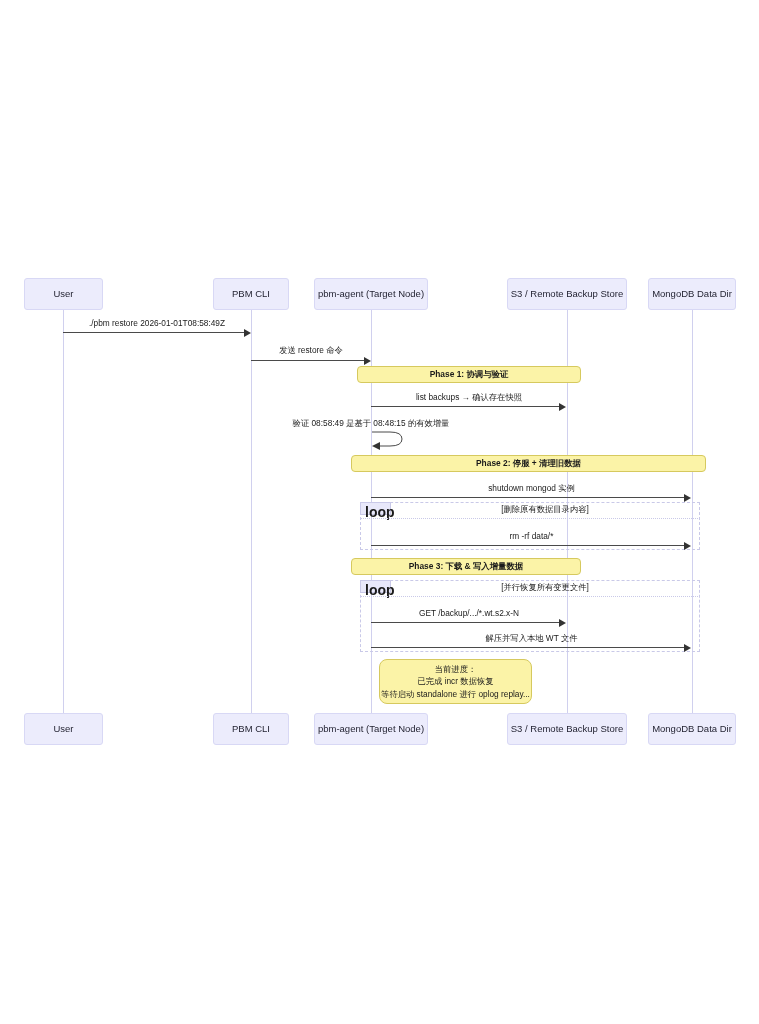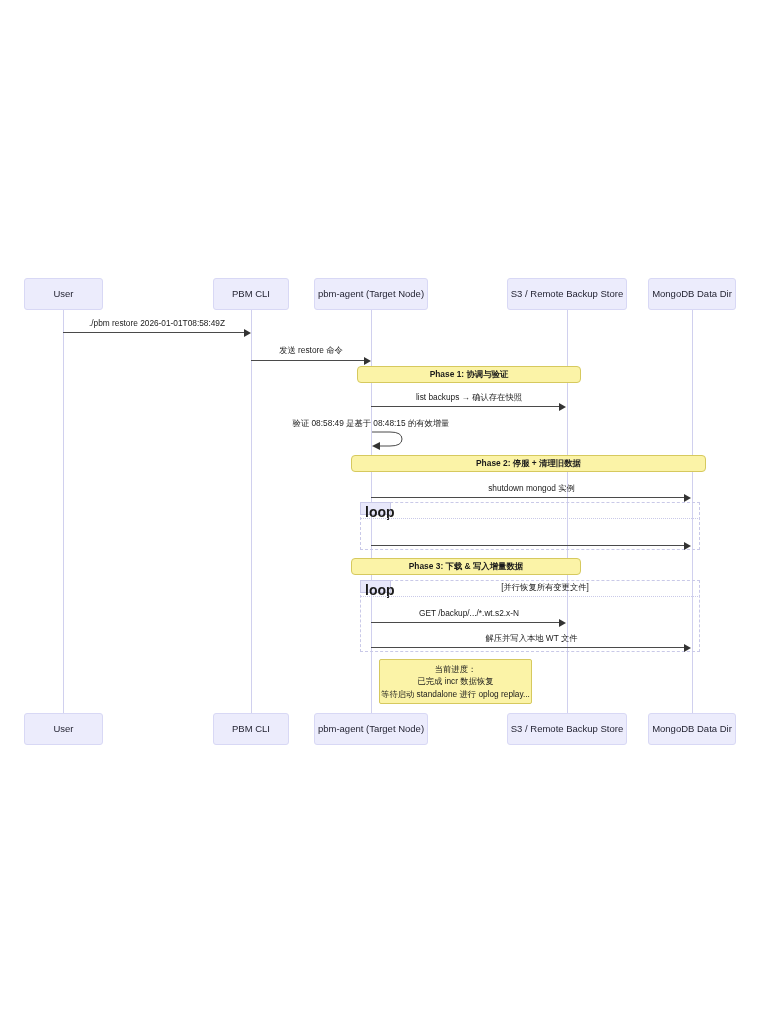--- a/index.html
+++ b/index.html
@@ -107,21 +107,21 @@
   }
   .loop-divider {
     position: absolute;
     height: 0;
     border-top: 1px dotted #c9c9e8;
   }
   .note-box {
     position: absolute;
     background: #fbf3a7;
     border: 1px solid #d6c95e;
-    border-radius: 2px;
+    border-radius: 8px;
     box-sizing: border-box;
     display: flex;
     flex-direction: column;
     align-items: center;
     justify-content: center;
     padding: 3px 6px;
   }
   .note-line {
     font-size: 8.3px;
     color: #1a1a1a;
@@ -185,22 +185,24 @@
   <div class="phase-box" style="left:351px; top:455px; width:355px; height:17px;">
     <span class="phase-label">Phase 2: 停服 + 清理旧数据</span>
   </div>
 
   <div class="msg-label" style="left:371px; top:483px; width:321px;">shutdown mongod 实例</div>
   <div class="msg-line" style="left:371px; top:497px; width:314px;"></div>
   <div class="arrow-head right" style="left:684px; top:493.5px;"></div>
 
   <div class="loop-box" style="left:360px; top:502px; width:340px; height:48px;"></div>
   <div class="loop-tag" style="left:360px; top:502px; width:31px; height:13px;">loop</div>
+  <div class="loop-cond" style="left:400px; top:504px; width:290px;">[删除原有数据目录内容]</div>
   <div class="loop-divider" style="left:360px; top:518px; width:340px;"></div>
 
+  <div class="msg-label" style="left:371px; top:531px; width:321px;">rm -rf data/*</div>
   <div class="msg-line" style="left:371px; top:545px; width:314px;"></div>
   <div class="arrow-head right" style="left:684px; top:541.5px;"></div>
 
   <div class="phase-box" style="left:351px; top:558px; width:230px; height:17px;">
     <span class="phase-label">Phase 3: 下载 &amp; 写入增量数据</span>
   </div>
 
   <div class="loop-box" style="left:360px; top:580px; width:340px; height:72px;"></div>
   <div class="loop-tag" style="left:360px; top:580px; width:31px; height:13px;">loop</div>
   <div class="loop-cond" style="left:400px; top:582px; width:290px;">[并行恢复所有变更文件]</div>

